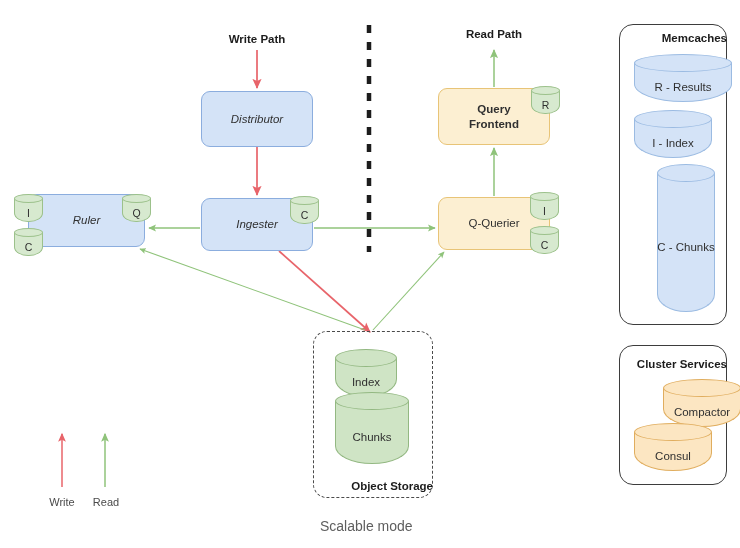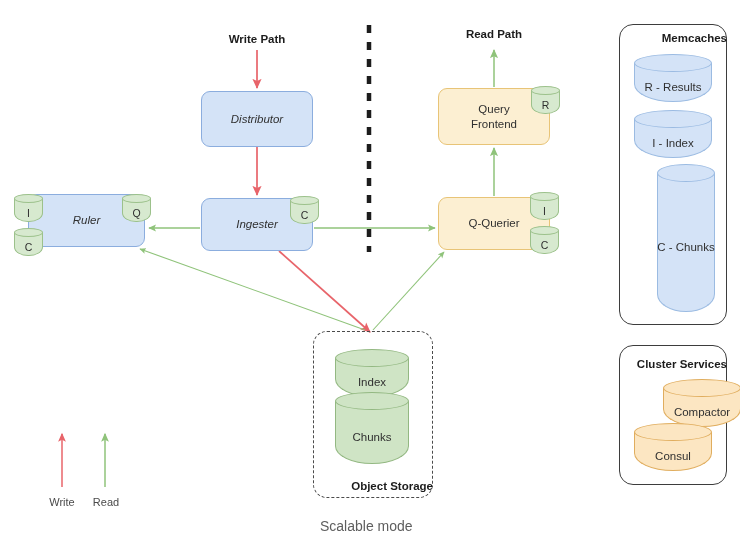--- a/index.html
+++ b/index.html
@@ -257,21 +257,21 @@
     <div class="cyl-top"></div>
     <div class="cyl-label">C</div>
   </div>
   <div class="badge" style="left:122px; top:194px;">
     <div class="cyl-body"></div>
     <div class="cyl-top"></div>
     <div class="cyl-label">Q</div>
   </div>
 
   <div class="node yellow" style="left:438px; top:88px; width:112px; height:57px;">
-    <span style="display:block;">
+    <span style="display:block;font-weight:bold;">
       <span style="display:block;">Query</span>
       <span style="display:block;">Frontend</span>
     </span>
   </div>
   <div class="badge" style="left:531px; top:86px;">
     <div class="cyl-body"></div>
     <div class="cyl-top"></div>
     <div class="cyl-label">R</div>
   </div>
 
@@ -284,38 +284,38 @@
     <div class="cyl-label">I</div>
   </div>
   <div class="badge" style="left:530px; top:226px;">
     <div class="cyl-body"></div>
     <div class="cyl-top"></div>
     <div class="cyl-label">C</div>
   </div>
 
   <div class="group-box dashed" style="left:313px; top:331px; width:120px; height:167px;"></div>
 
-  <div class="cylinder cyl-green" style="left:335px; top:349px; width:74px; height:48px;">
+  <div class="cylinder cyl-green" style="left:335px; top:349px; width:62px; height:48px;">
     <div class="body" style="height:39px;"></div>
     <div class="top"></div>
     <div class="label" style="top:18px; height:30px;">Index</div>
   </div>
 
   <div class="cylinder cyl-green" style="left:335px; top:392px; width:74px; height:72px;text-decoration:underline;">
     <div class="body" style="height:63px;"></div>
     <div class="top"></div>
     <div class="label" style="top:18px; height:54px;">Chunks</div>
   </div>
 
   <div class="group-title" style="left:313px; top:480px; width:120px;">Object Storage</div>
 
   <div class="group-box solid" style="left:619px; top:24px; width:108px; height:301px;"></div>
   <div class="group-title" style="left:619px; top:32px; width:108px;">Memcaches</div>
 
-  <div class="cylinder cyl-blue" style="left:634px; top:54px; width:78px; height:48px;">
+  <div class="cylinder cyl-blue" style="left:634px; top:54px; width:78px; height:48px;padding-left:20px;">
     <div class="body" style="height:39px;"></div>
     <div class="top"></div>
     <div class="label" style="top:18px; height:30px;">R -  Results</div>
   </div>
 
   <div class="cylinder cyl-blue" style="left:634px; top:110px; width:78px; height:48px;">
     <div class="body" style="height:39px;"></div>
     <div class="top"></div>
     <div class="label" style="top:18px; height:30px;">I - Index</div>
   </div>

